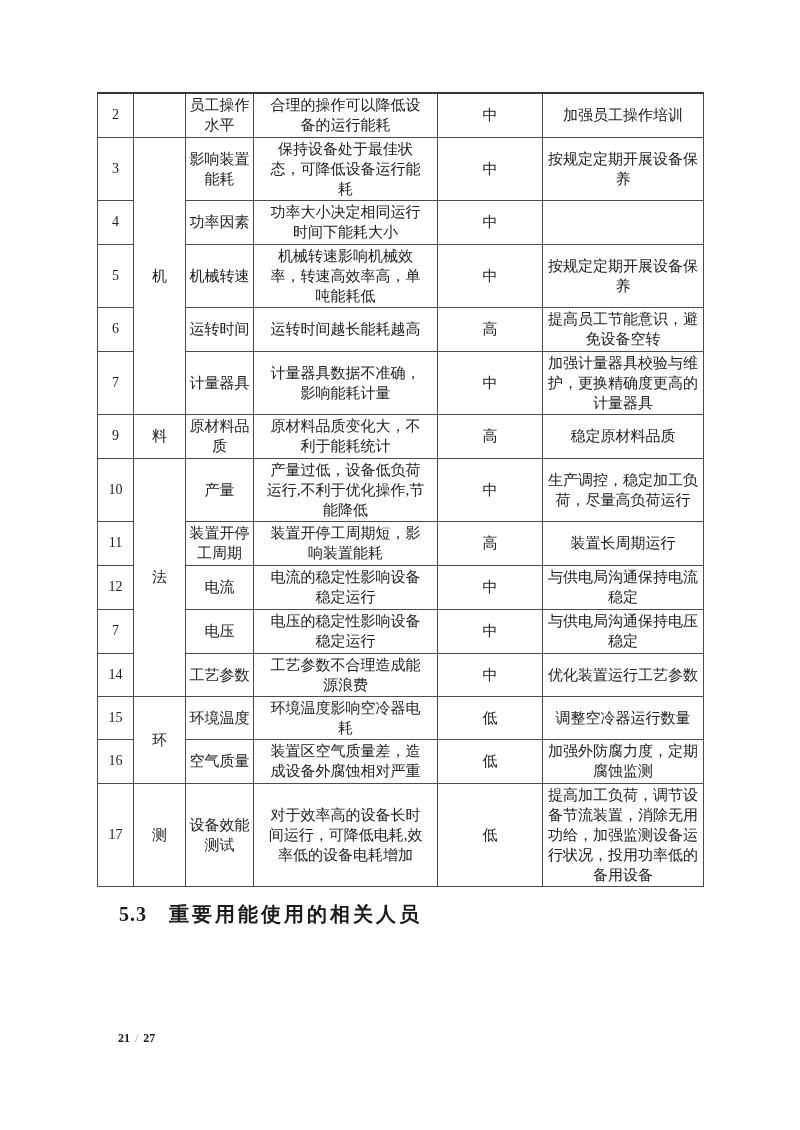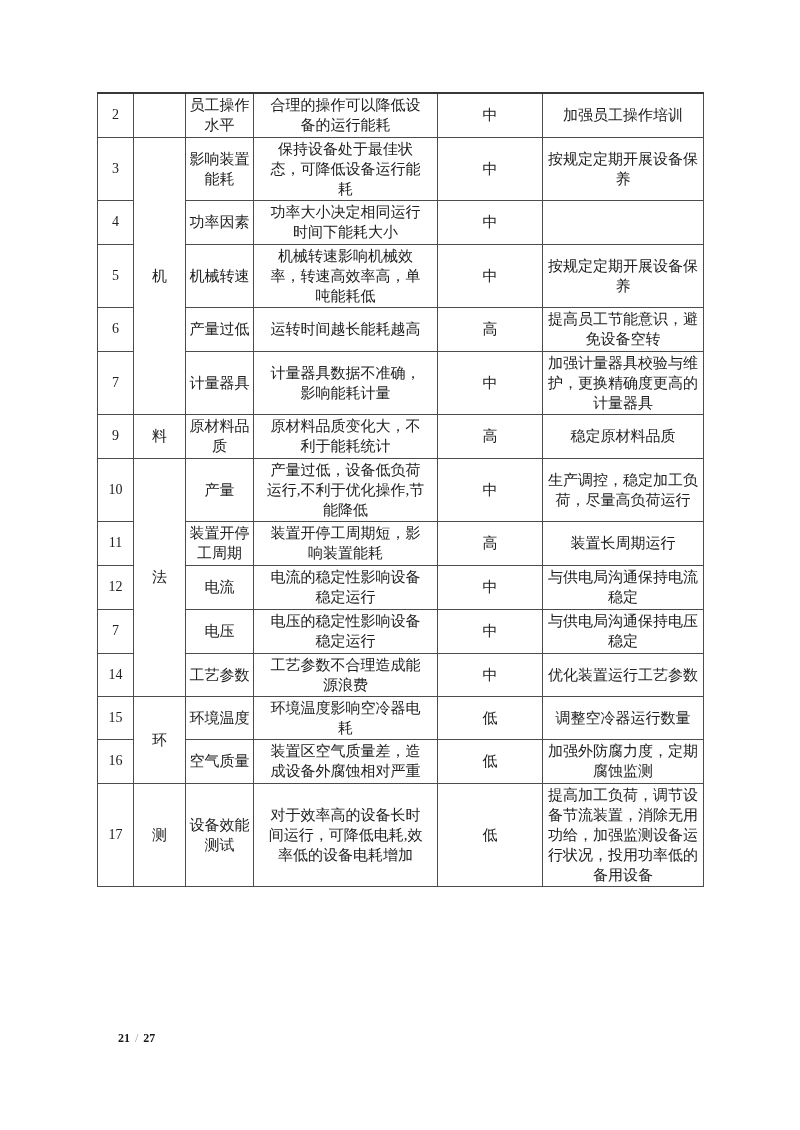--- a/index.html
+++ b/index.html
@@ -98,21 +98,21 @@
       </tr>
       <tr class="rh-m">
         <td class="c-num">5</td>
         <td class="c-factor">机械转速</td>
         <td class="c-desc">机械转速影响机械效率，转速高效率高，单吨能耗低</td>
         <td class="c-level">中</td>
         <td class="c-measure">按规定定期开展设备保养</td>
       </tr>
       <tr class="rh-s">
         <td class="c-num">6</td>
-        <td class="c-factor">产量过低</td>
+        <td class="c-factor">运转时间</td>
         <td class="c-desc">运转时间越长能耗越高</td>
         <td class="c-level">高</td>
         <td class="c-measure">提高员工节能意识，避免设备空转</td>
       </tr>
       <tr class="rh-m">
         <td class="c-num">7</td>
         <td class="c-factor">计量器具</td>
         <td class="c-desc">计量器具数据不准确，影响能耗计量</td>
         <td class="c-level">中</td>
         <td class="c-measure">加强计量器具校验与维护，更换精确度更高的计量器具</td>
@@ -180,20 +180,24 @@
         <td class="c-num">17</td>
         <td class="c-cat">测</td>
         <td class="c-factor">设备效能测试</td>
         <td class="c-desc">对于效率高的设备长时间运行，可降低电耗,效率低的设备电耗增加</td>
         <td class="c-level">低</td>
         <td class="c-measure">提高加工负荷，调节设备节流装置，消除无用功给，加强监测设备运行状况，投用功率低的备用设备</td>
       </tr>
     </tbody>
   </table>
 
+  <h2 class="heading">
+    <span class="sec-num">5.3</span>
+    <span class="sec-title">重要用能使用的相关人员</span>
+  </h2>
 
 
   <div class="page-footer">
     <span>21</span>
     <span class="sep">/</span>
     <span>27</span>
   </div>
 
 </div>
 

